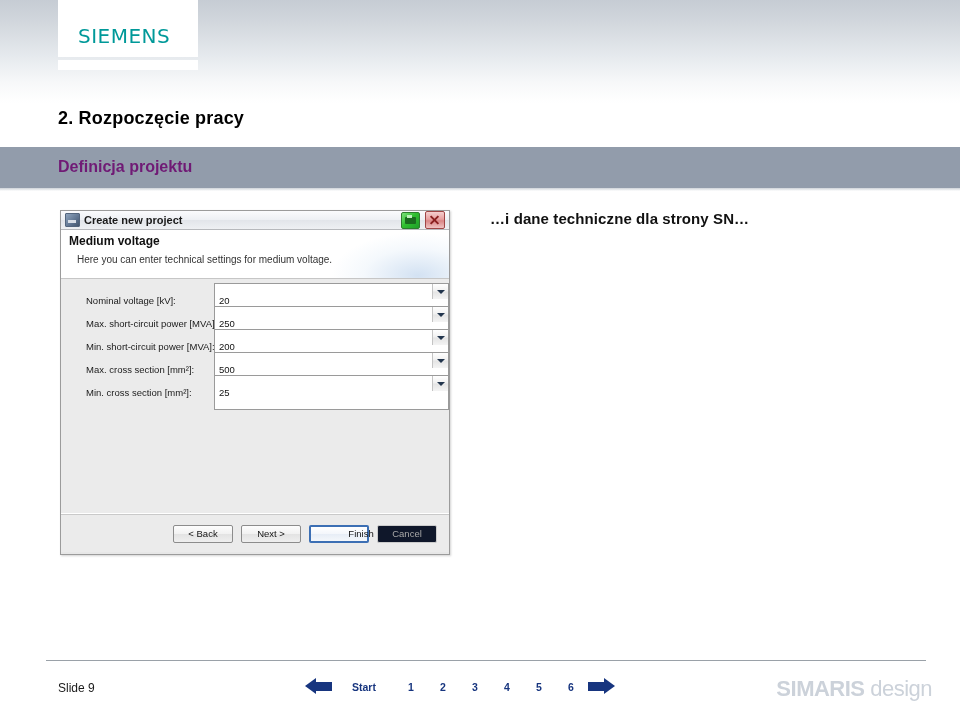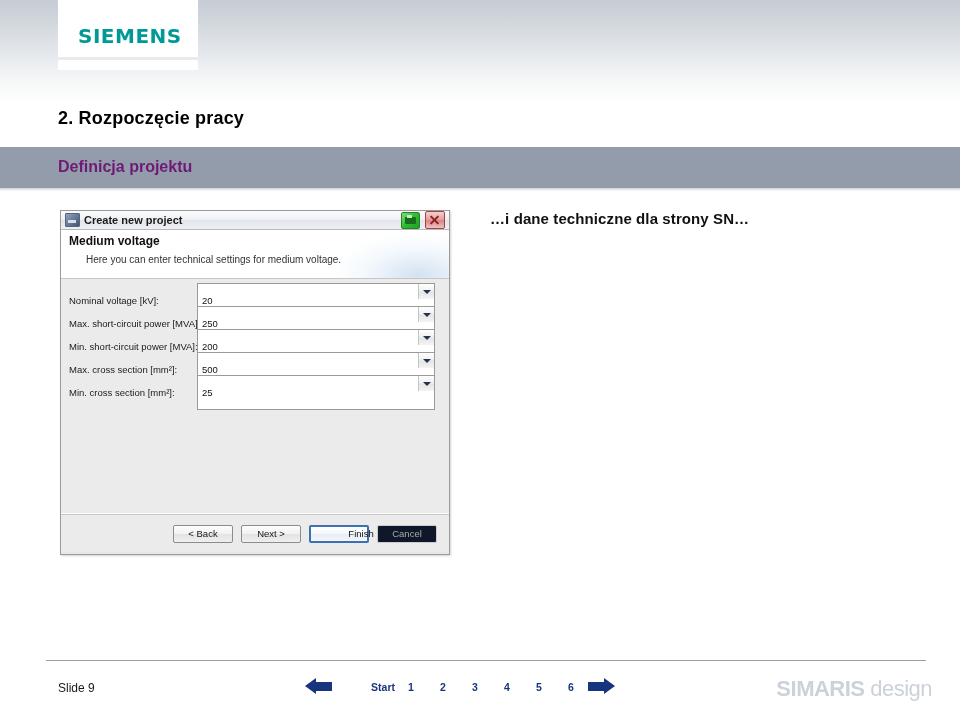--- a/index.html
+++ b/index.html
@@ -38,21 +38,21 @@
     width: 140px;
     height: 10px;
     background: #ffffff;
   }
   .siemens-logo {
     position: absolute;
     left: 78px;
     top: 24px;
     font-family: "DejaVu Sans", sans-serif;
     font-size: 20px;
-    font-weight: bold;
+    font-weight: normal;
     color: #009999;
     letter-spacing: 0.5px;
   }
 
   
   .title-main {
     position: absolute;
     left: 58px;
     top: 108px;
     font-size: 18px;
@@ -201,39 +201,38 @@
     left: 8px; top: 4px;
     font-size: 12px;
     font-weight: bold;
     color: #111111;
   }
   .dlg-head-sub {
     position: absolute;
     left: 16px; top: 24px;
     font-size: 10px;
     color: #333333;
-    margin-left: 9px;
   }
 
   
   .dlg-body {
     position: relative;
     height: 234px;
     background: #ebebeb;
     border-bottom: 1px solid #ffffff;
   }
   .form-rows {
     padding-top: 12px;
   }
   .form-row {
     display: flex;
     align-items: center;
     height: 19px;
     margin-bottom: 4px;
-    padding-left: 8px;
+    padding-left: 25px;
   }
   .form-label {
     width: 128px;
     font-size: 9.5px;
     color: #1a1a1a;
     white-space: nowrap;
     flex: 0 0 auto;
   }
   .combo {
     position: relative;
@@ -366,21 +365,21 @@
     border-bottom: 8.5px solid transparent;
     border-left: 11px solid #17357f;
   }
   .nav-item {
     font-size: 10.5px;
     font-weight: bold;
     color: #17357f;
     text-align: center;
     flex: 0 0 auto;
   }
-  .nav-start { width: 62px; text-align: right; }
+  .nav-start { width: 62px; }
   .nav-num { width: 32px; }
   .footer-brand {
     position: absolute;
     right: 28px;
     top: 676px;
     font-size: 22px;
     font-weight: bold;
     color: #ccd2da;
     letter-spacing: -0.5px;
     white-space: nowrap;

